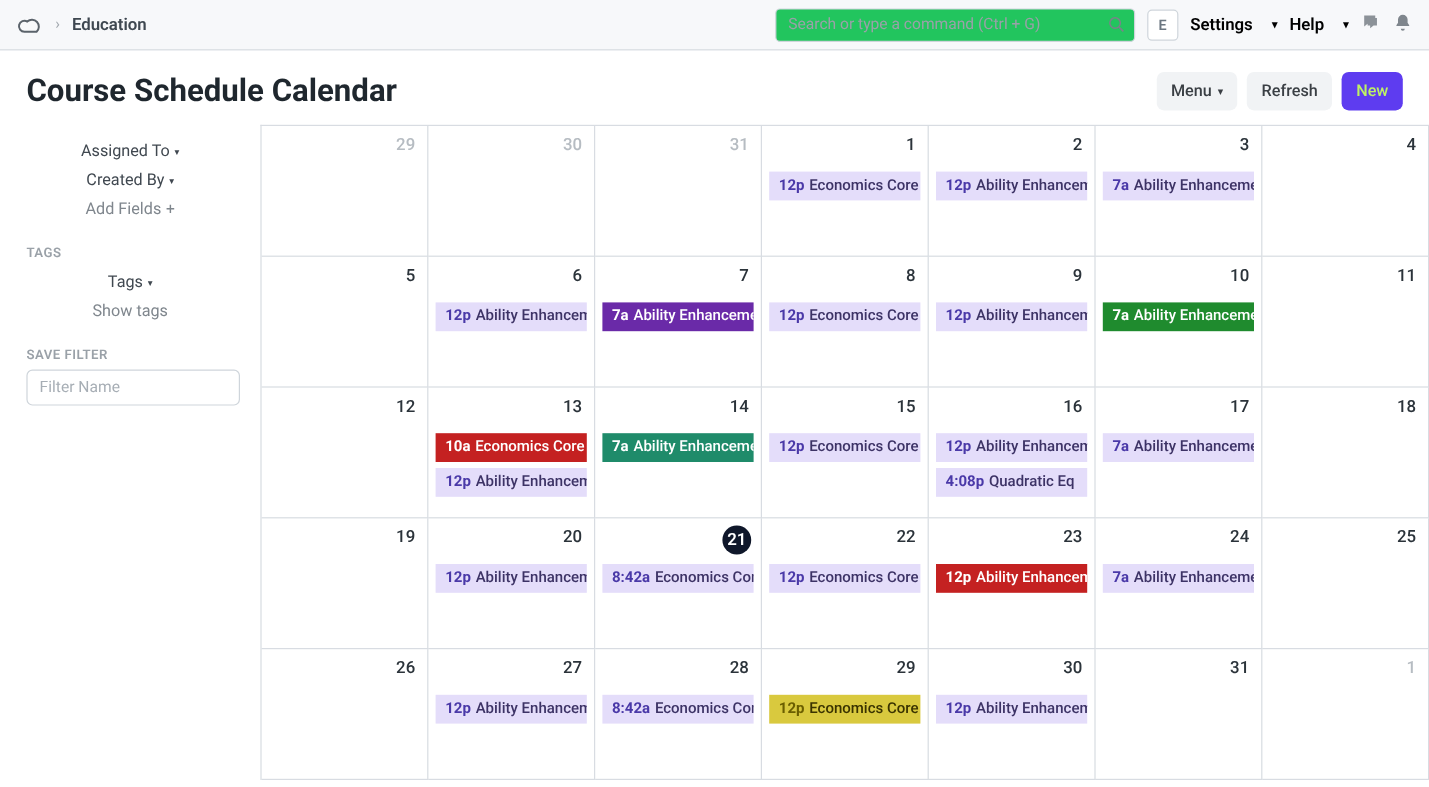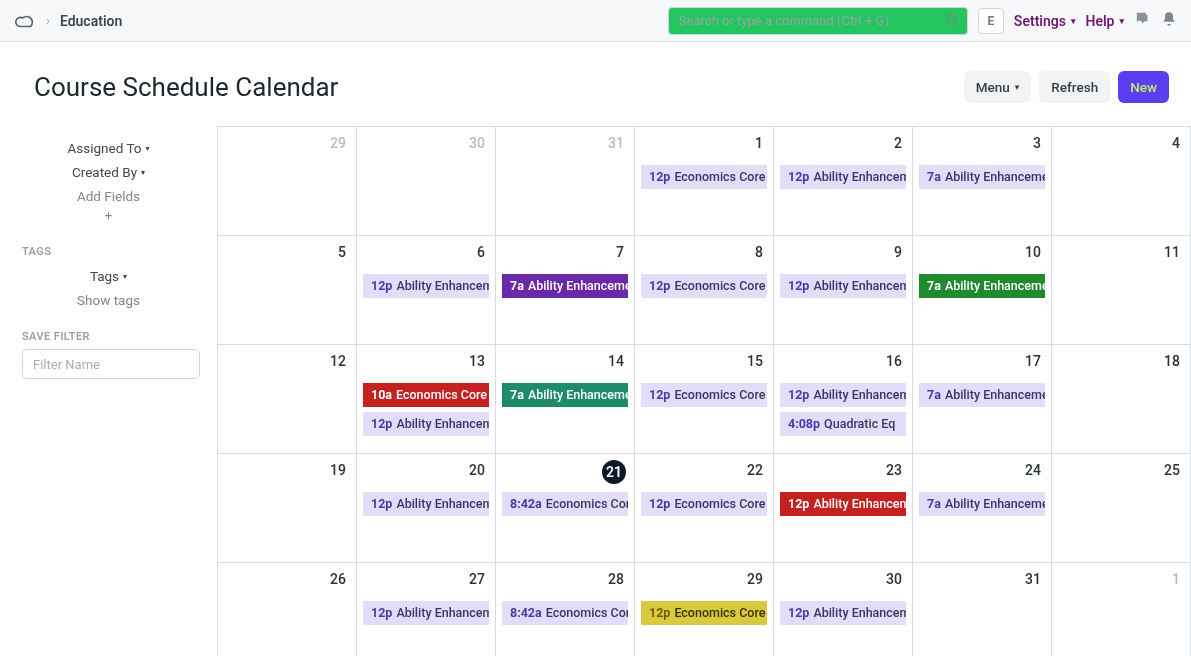--- a/index.html
+++ b/index.html
@@ -28,38 +28,38 @@
   .topbar{display:flex;align-items:center;height:42px;border-bottom:1px solid var(--border);background:#f7f8fa;padding:0 14px;gap:10px;}
   .logo svg{display:block;}
   .chev{color:#a2a8ae;font-size:13px;}
   .crumb{font-size:14px;font-weight:600;color:#3e4750;}
   .flex-grow{flex:1;}
   .search-wrap{position:relative;width:300px;}
   .search-wrap input{width:100%;height:28px;border:1px solid #cfd5db;border-radius:4px;background:#22c55e;padding:0 30px 0 10px;font-size:13px;color:var(--text);}
   .search-wrap input::placeholder{color:#9aa1a8;}
   .search-wrap .s-icon{position:absolute;right:8px;top:6px;color:#7b828a;}
   .sq{width:26px;height:26px;border:1px solid #cfd5db;border-radius:4px;display:flex;align-items:center;justify-content:center;font-size:12px;font-weight:600;color:#6b7680;background:#fff;}
-  .toplink{font-size:14px;font-weight:600;color:#701a75;display:flex;align-items:center;gap:5px;text-decoration:none;justify-content:flex-end;}
+  .toplink{font-size:14px;font-weight:600;color:#000000;display:flex;align-items:center;gap:16px;text-decoration:none;justify-content:flex-end;}
   .toplink .caret{font-size:9px;}
   .ticon{color:#7f868d;}
 
   
   .page-head{display:flex;align-items:center;padding:18px 22px 12px;}
-  h1{margin:12px;font-size:26px;font-weight:400;color:#1f272e;}
+  h1{margin:0;font-size:26px;font-weight:700;color:#1f272e;}
   .head-actions{margin-left:auto;display:flex;gap:8px;}
   .btn{height:32px;border:none;border-radius:6px;padding:0 12px;font-size:13.5px;font-weight:500;cursor:pointer;display:inline-flex;align-items:center;gap:5px;}
   .btn-default{background:var(--btn-bg);color:var(--btn-text);}
   .btn-primary{background:#5e3cf0;color:#bef264;}
   .caret-sm{font-size:9px;}
 
   
   .body{display:flex;align-items:flex-start;}
   .sidebar{width:217px;padding:10px 22px;font-size:13.5px;color:#404850;}
   .side-item{display:flex;align-items:center;gap:4px;padding:4px 0;cursor:pointer;justify-content:center;}
-  .side-item.weak{color:#7f868d;flex-direction:column;}
+  .side-item.weak{color:#7f868d;}
   .side-item .sm-caret{font-size:8px;}
   .side-item .plus{font-size:13px;color:#7f868d;}
   .side-heading{font-size:11px;font-weight:600;letter-spacing:0.4px;color:#9aa1a8;margin:18px 0 6px;}
   .filter-input{width:178px;height:30px;border:1px solid #cfd5db;border-radius:5px;padding:0 10px;font-size:13px;}
   .filter-input::placeholder{color:#a7aeb5;}
 
   .calendar{flex:1;border-left:1px solid var(--border);border-top:1px solid var(--border);}
   .cal-row{display:flex;}
   .cal-cell{flex:1 1 0;min-width:0;border-right:1px solid var(--border);border-bottom:1px solid var(--border);height:109px;padding:6px 6px;position:relative;overflow:hidden;}
   .cal-cell:last-child{border-right:1px solid var(--border);}

